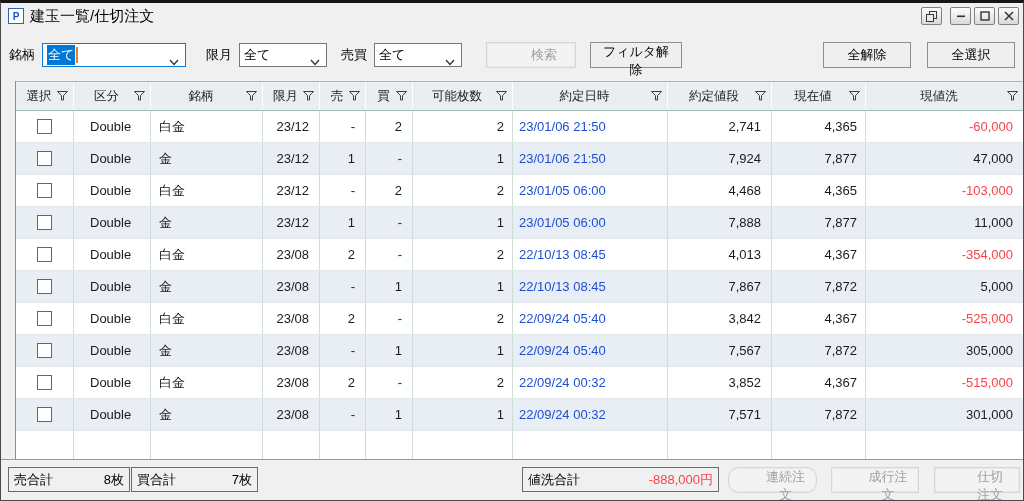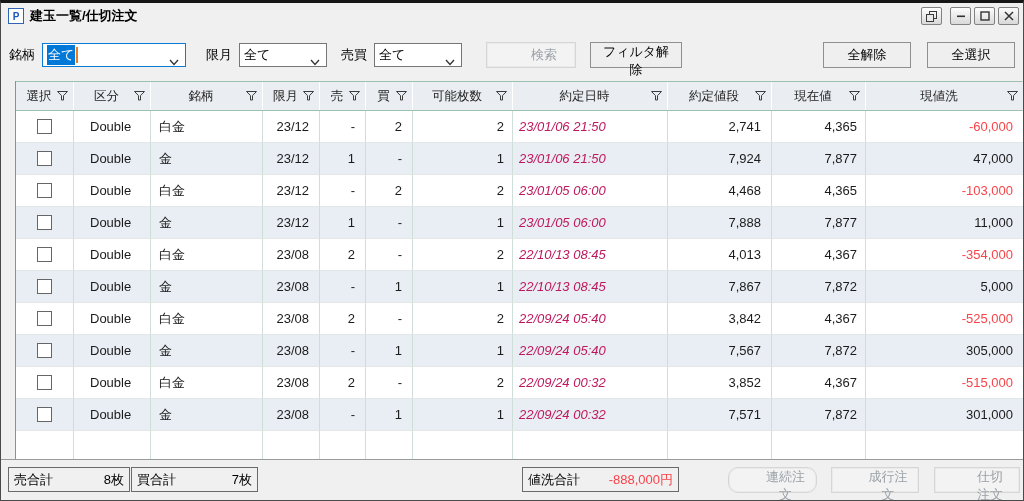--- a/index.html
+++ b/index.html
@@ -6,21 +6,21 @@
   html,body { background:#c8c8c8; font-family:"Liberation Sans","DejaVu Sans",sans-serif; }
   .window{
     width:1024px; height:501px; background:#f0f0f0; position:relative;
     border:1px solid #4a4a4a; border-top:3px solid #161616; overflow:hidden;
   }
   
   .titlebar{ height:26px; display:flex; align-items:center; justify-content:space-between; padding:0 4px 0 7px; background:#f0f0f0; }
   .title-left{ display:flex; align-items:center; gap:6px; }
   .app-icon{ width:16px; height:16px; background:#fff; border:1px solid #2f63b8; color:#1a56c4;
     font-size:10px; font-weight:bold; display:flex; align-items:center; justify-content:center; }
-  .title-text{ font-size:13px; color:#000;font-weight:bold; }
+  .title-text{ font-size:15px; color:#000; }
   .win-buttons{ display:flex; align-items:center; gap:3px; }
   .winbtn{
     width:21px; height:18px; border:1px solid #828282; border-radius:2px;
     background:linear-gradient(#fdfdfd,#d9d9d9); display:flex; align-items:center; justify-content:center;
     padding:0; cursor:default;
   }
   .winbtn.dup{ margin-right:5px; }
   
   .toolbar{ height:52px; display:flex; align-items:center; padding:0 8px; }
   .tb-label{ font-size:13px; color:#000; margin-right:7px; }
@@ -56,36 +56,36 @@
   .td{
     height:32px; display:flex; align-items:center; font-size:13px; color:#1b1b1b;
     border-right:1px solid #cfdfd7; border-bottom:1px solid #e2e8e8; background:#fff; white-space:nowrap;
   }
   .trow.alt .td{ background:#e9edf4; }
   .td.col-kubun{ justify-content:flex-start; padding-left:16px; }
   .td.col-meigara{ justify-content:flex-start; padding-left:8px; }
   .td.col-gengetsu{ justify-content:flex-end; padding-right:10px; }
   .td.col-sell,.td.col-buy{ justify-content:flex-end; padding-right:10px; }
   .td.col-qty{ justify-content:flex-end; padding-right:8px; }
-  .td.col-datetime{ justify-content:flex-start; padding-left:6px; color:#be185d;font-style:italic; }
+  .td.col-datetime{ justify-content:flex-start; padding-left:6px; color:#1d4ed8; }
   .td.col-price{ justify-content:flex-end; padding-right:10px; }
   .td.col-current{ justify-content:flex-end; padding-right:8px; }
   .td.col-pl{ justify-content:flex-end; padding-right:10px; }
   .td.col-select{ justify-content:center; }
   .checkbox{ width:15px; height:15px; background:#fff; border:1px solid #666; display:inline-block; }
   .red{ color:#f8434a; }
   
   .footer{ position:absolute; left:0; right:0; bottom:0; height:41px; background:#f0f0f0; border-top:1px solid #9a9a9a; }
   .sumbox{
     position:absolute; top:7px; height:25px; border:1px solid #6a6a6a;
     display:flex; align-items:center; justify-content:space-between; padding:0 5px; font-size:13px; color:#000;
   }
   .sumbox.sell{ left:7px; width:122px; }
   .sumbox.buy{ left:130px; width:127px; }
-  .sumbox.pl{ left:521px; width:157px; }
+  .sumbox.pl{ left:521px; width:197px; }
   .ftr-btn{ position:absolute; top:7px; height:26px; }
   .ftr-btn.b1{ left:727px; width:89px;border-radius:10px; }
   .ftr-btn.b2{ left:830px; width:88px; }
   .ftr-btn.b3{ left:933px; width:86px; }
 </style>
 </head>
 <body>
 
 <div class="window">
 

